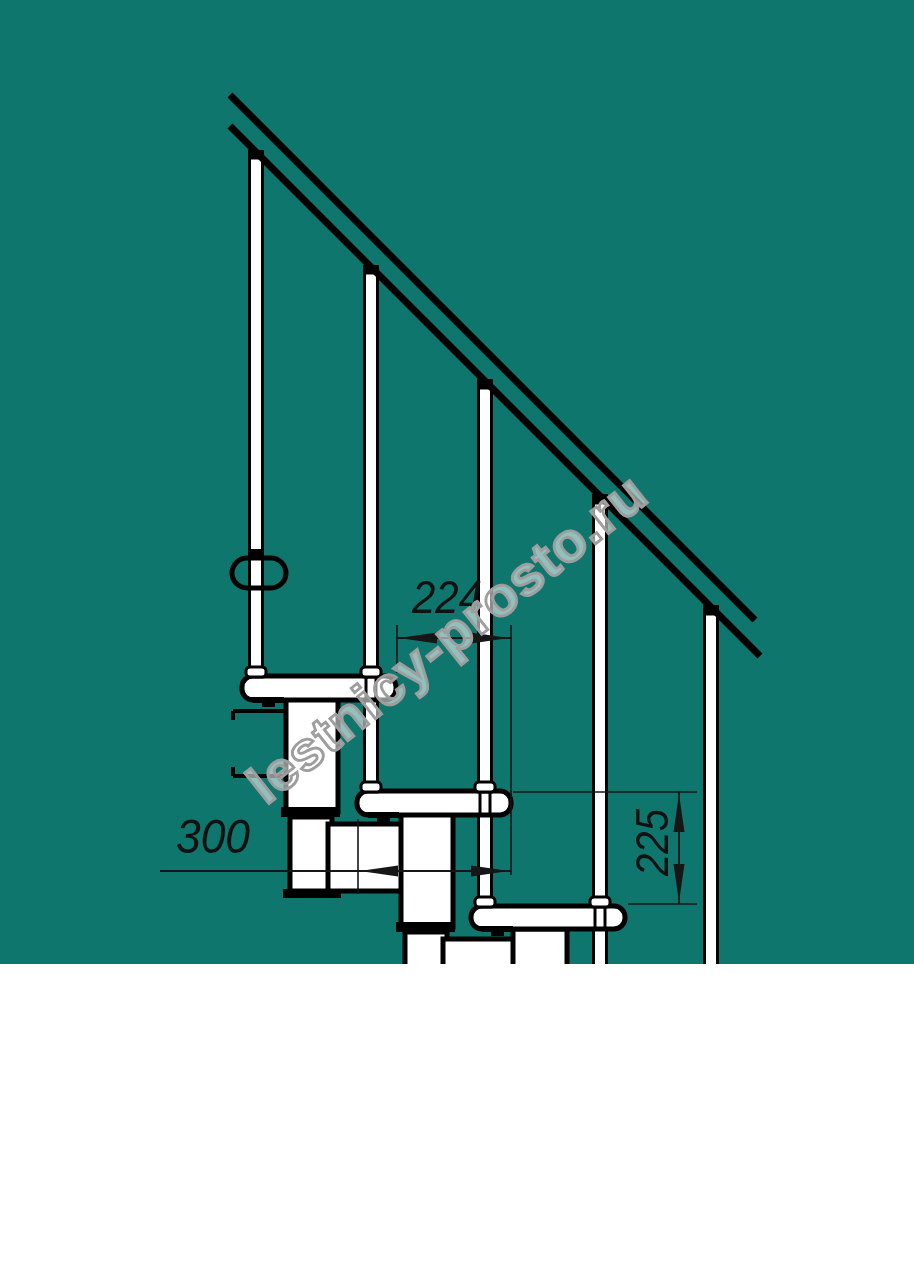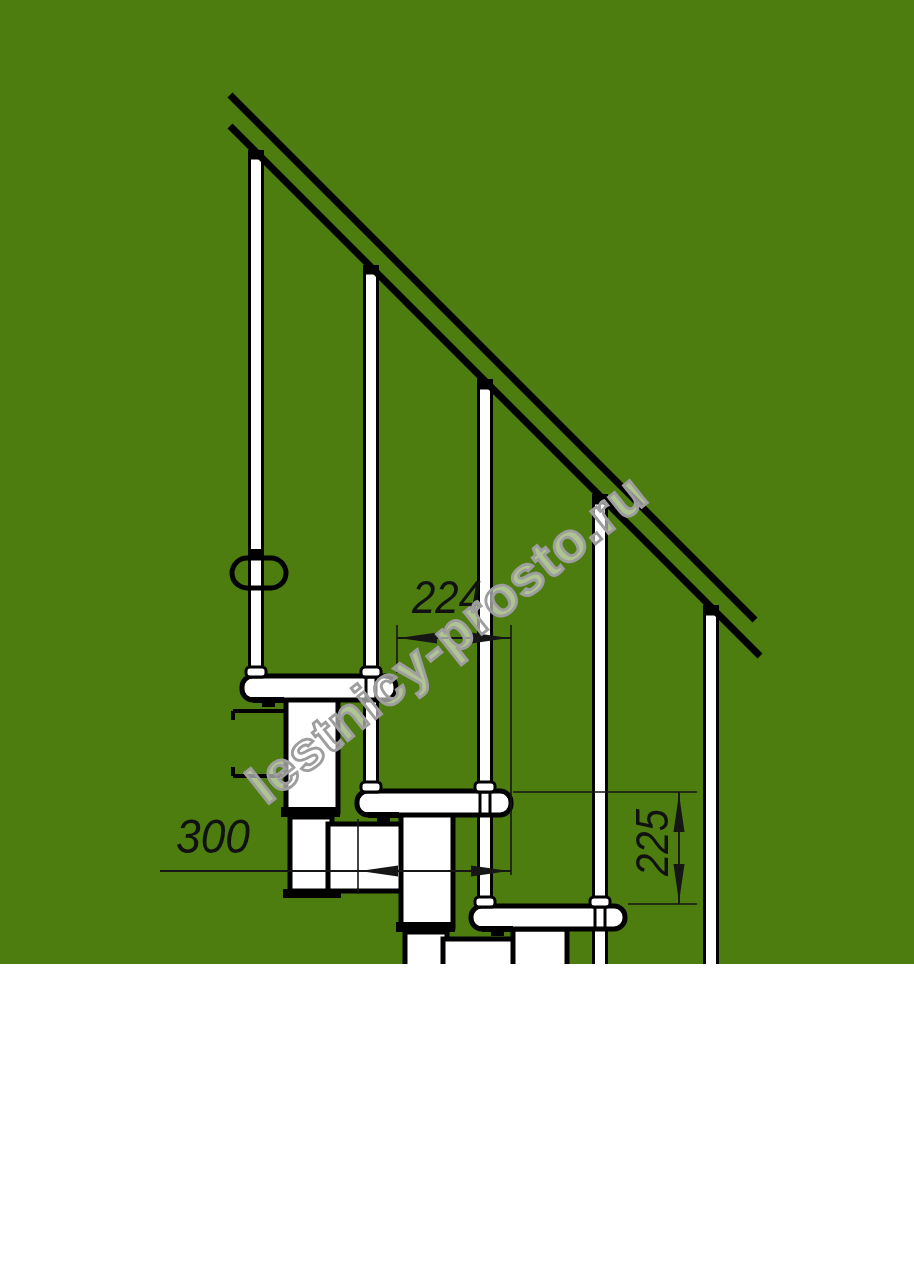--- a/index.html
+++ b/index.html
@@ -1,16 +1,16 @@
 <!DOCTYPE html>
 <html><head>
 <meta charset="utf-8">
 <style>
   html,body{margin:0;padding:0;background:#fff;}
-  .canvas{position:relative;width:914px;height:964px;background:#4d7c0f;overflow:hidden;
+  .canvas{position:relative;width:914px;height:964px;background:#0f766e;overflow:hidden;
           font-family:"Liberation Sans",sans-serif;text-align:center;}
   svg{position:absolute;inset:0;display:block;}
   .dim-text{font-family:"Liberation Sans",sans-serif;font-style:italic;fill:#111;}
   .wm-text{font-family:"Liberation Sans",sans-serif;font-weight:bold;}
 </style>
 </head>
 <body>
 
 <div class="canvas">
 <svg viewBox="0 0 914 1280" width="914" height="1280">

